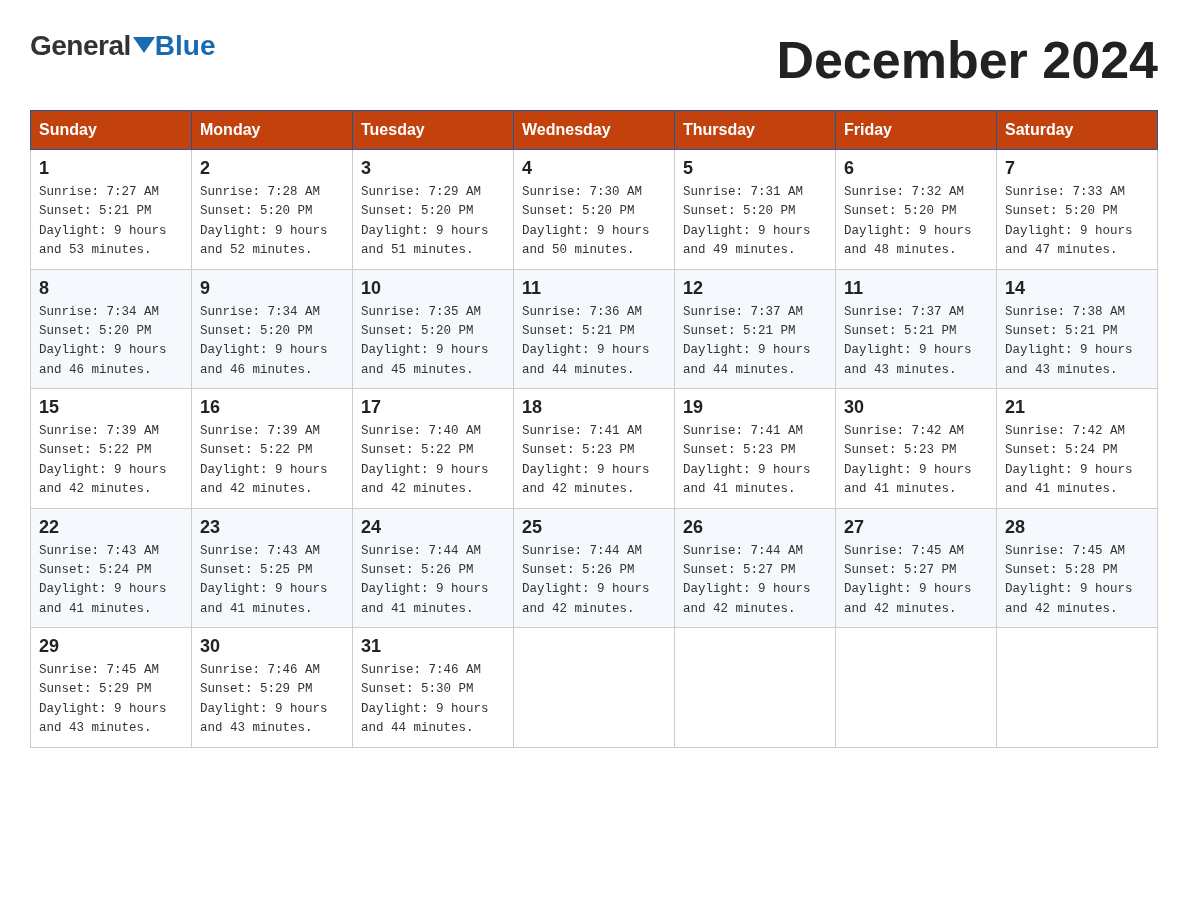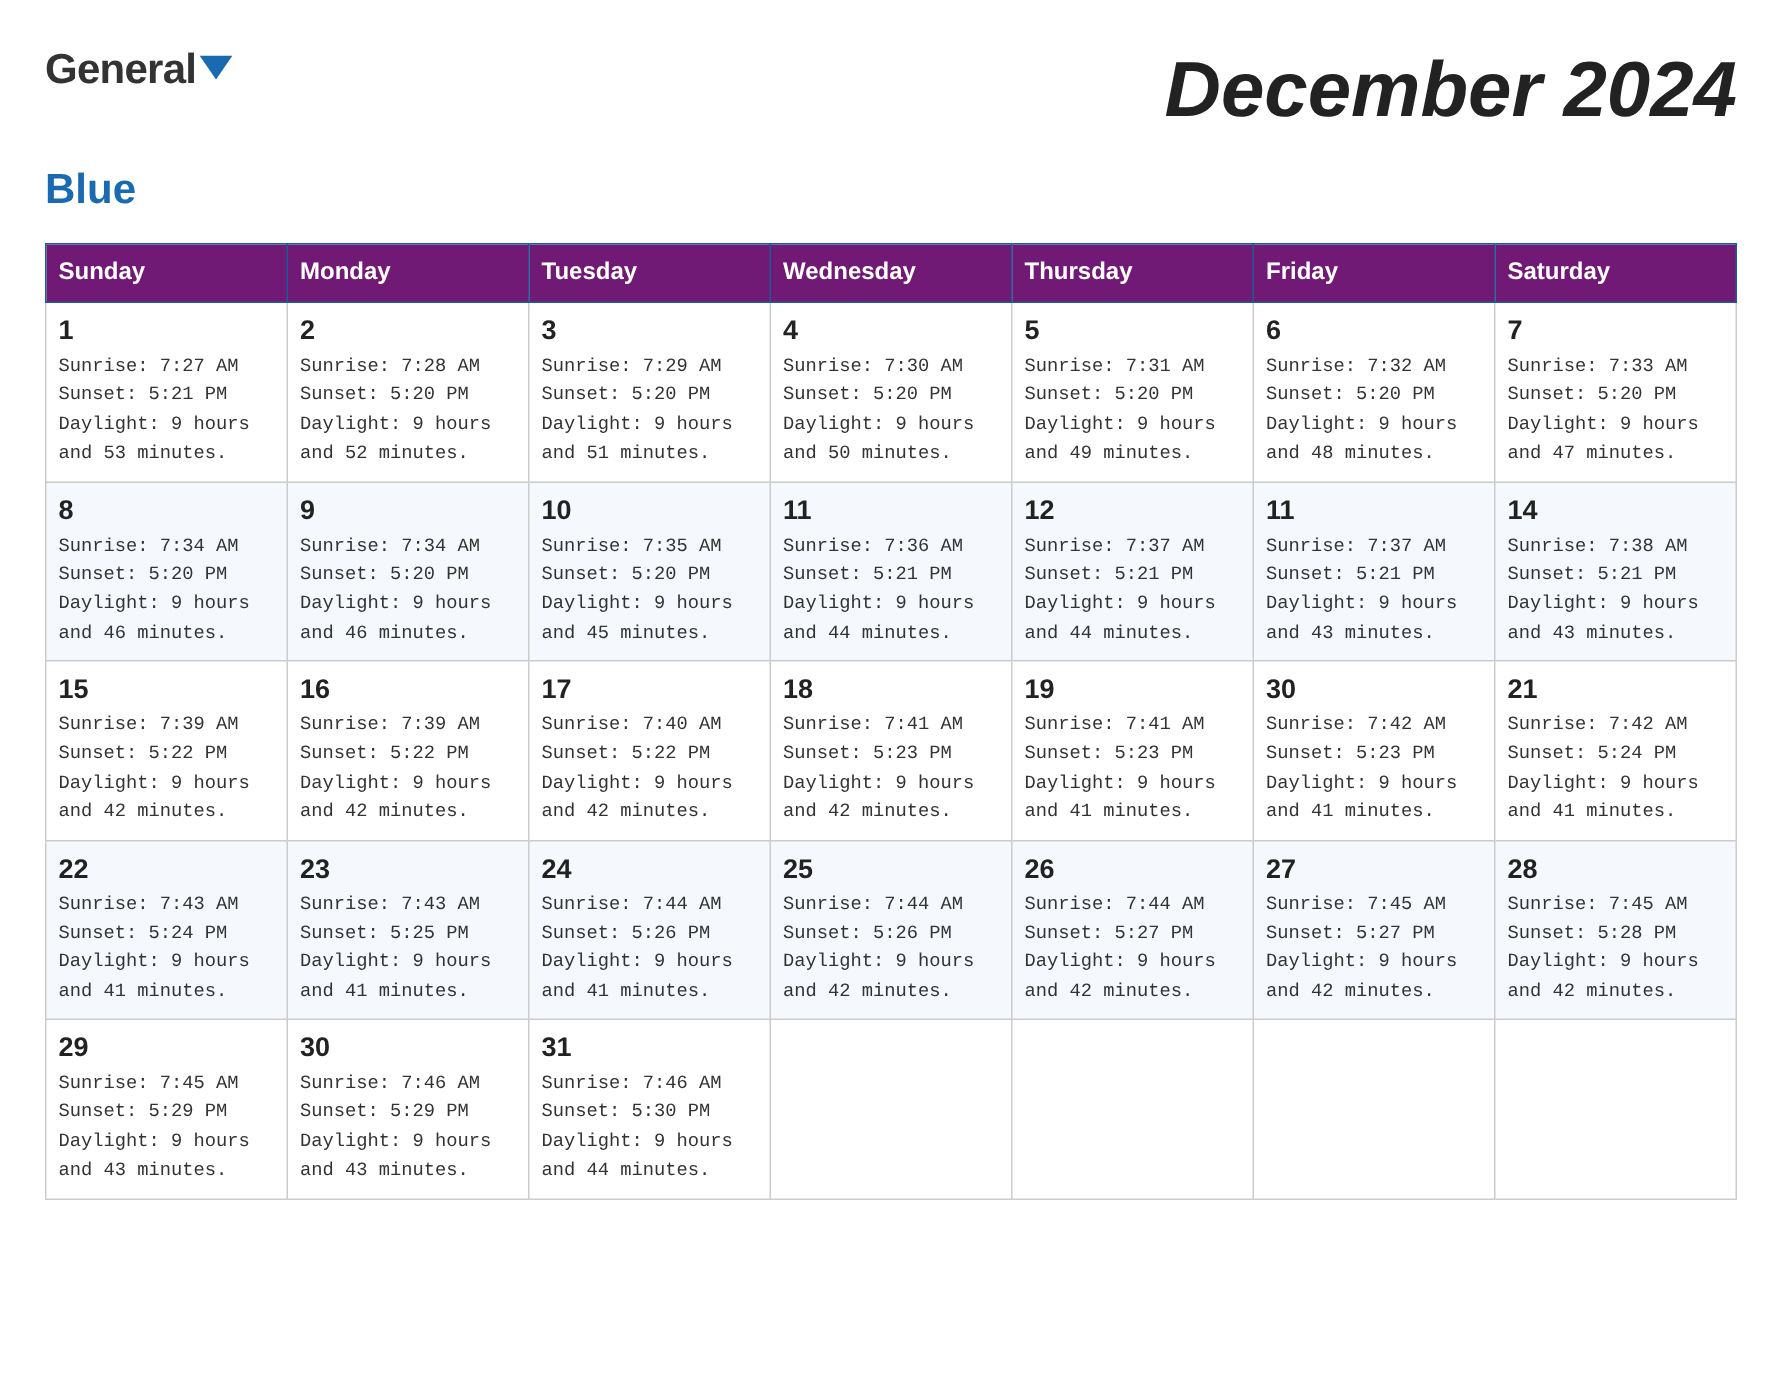--- a/index.html
+++ b/index.html
@@ -11,43 +11,41 @@
       min-height: 918px;
     }
     .header {
       display: flex;
       justify-content: space-between;
       align-items: flex-start;
       margin-bottom: 20px;
     }
     .logo {
       display: flex;
-      flex-direction: column;
+      flex-direction: row;
       align-items: flex-start;
-      gap: 48px;
     }
     .logo-general {
       font-size: 28px;
       font-weight: bold;
       color: #333;
       letter-spacing: -0.5px;
     }
     .logo-blue {
       font-size: 28px;
       font-weight: bold;
       color: #1a6ab1;
       margin-top: -8px;
     }
     .logo-text-group {
       display: flex;
       align-items: center;
     }
     .title-area {
       text-align: right;
-      font-style: italic;
     }
     .month-title {
       font-size: 52px;
       font-weight: bold;
       color: #222;
     }
     .location {
       font-size: 22px;
       color: #444;
       margin-top: 4px;
@@ -90,21 +88,21 @@
     .empty-cell {
       background: #fff;
     }
     tr:nth-child(even) td {
       background-color: #f5f8fc;
     }
     tr:nth-child(odd) td {
       background-color: #ffffff;
     }
     .calendar-table thead tr th {
-      background-color: #701a75;
+      background-color: #c2410c;
     }
   </style>
 </head>
 <body>
 
 <div class="header">
   <div class="logo">
     <div class="logo-text-group">
       <span class="logo-general">General</span>
       <span style="display:inline-block;margin-left:2px;vertical-align:middle;margin-top:2px;">

